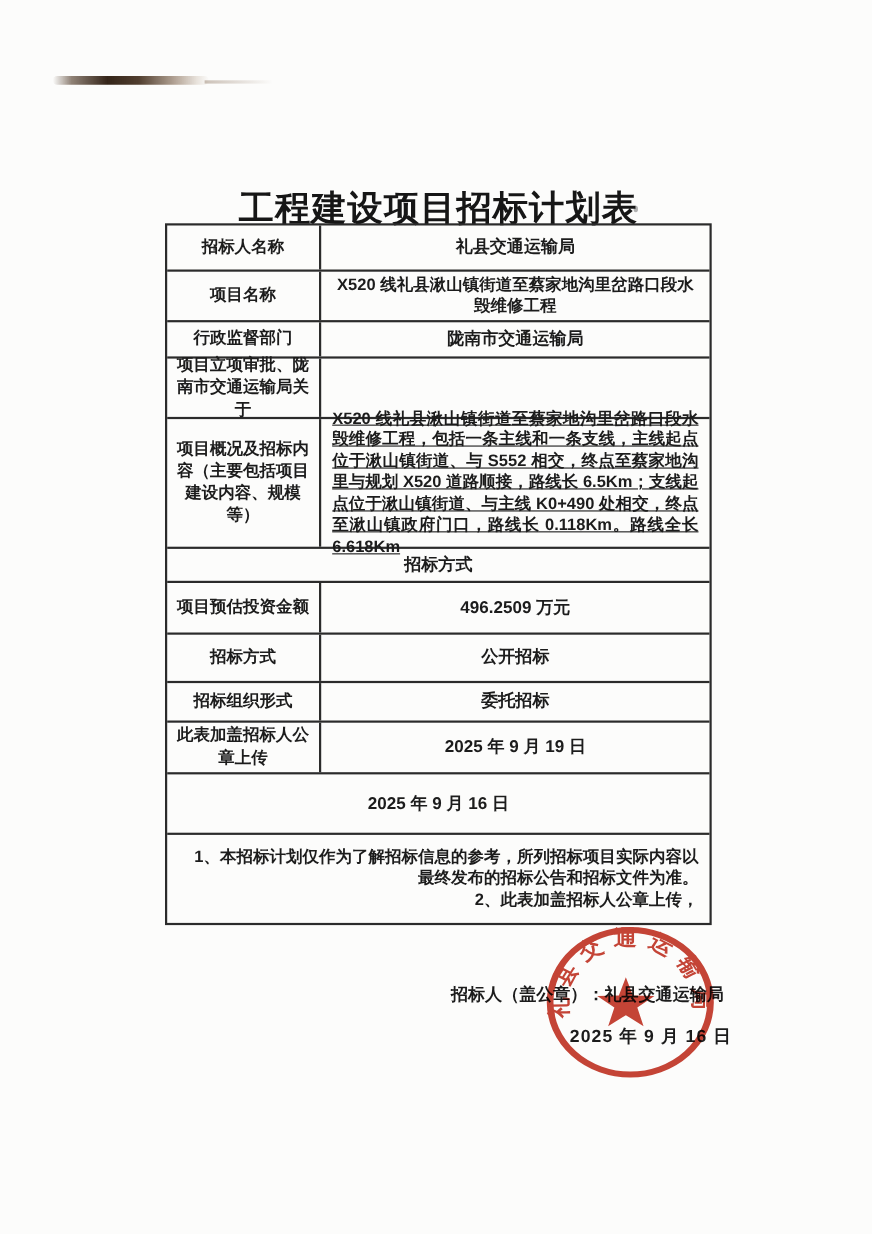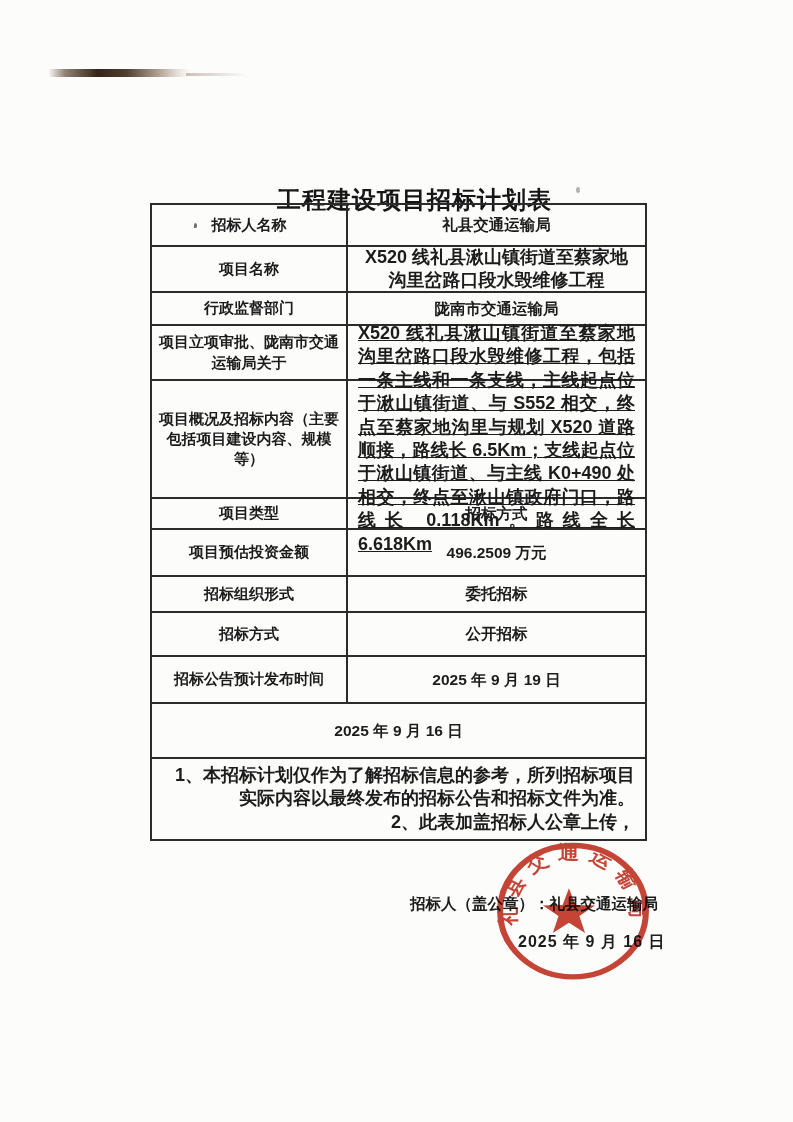--- a/index.html
+++ b/index.html
@@ -22,43 +22,43 @@
     position:absolute; left:186px; top:73px; width:62px; height:2.5px;
     background:linear-gradient(90deg, rgba(90,55,25,.30), rgba(120,80,40,0));
   }
   .dot-title { position:absolute; left:576px; top:187px; width:4px; height:6px;
     background:#8a8a8a; border-radius:50%; opacity:.65; }
   .dot-label { position:absolute; left:194px; top:223px; width:3px; height:5px;
     background:#3a3a3a; border-radius:50% 50% 50% 0; opacity:.75; }
 
   
   .title {
-    position:absolute; left:150px; top:168px; width:497px; margin:16px;
-    text-align:center; font-size:24px; font-weight:bold; letter-spacing:1px;
+    position:absolute; left:150px; top:168px; width:497px; margin:0;
+    text-align:center; font-size:32px; font-weight:bold; letter-spacing:1px;
     color:#161616;
   }
 
   
   .bid-table {
     position:absolute; left:150px; top:203px; width:497px;
     border:2px solid #2b2b2b; box-sizing:border-box;
   }
   .row { display:flex; box-sizing:border-box; }
   .row + .row { border-top:2px solid #2b2b2b; }
   .cell { box-sizing:border-box; display:flex; align-items:center; }
   .label {
-    width:196px; border-right:2px solid #2b2b2b;
+    width:140px; border-right:2px solid #2b2b2b;
     justify-content:center; text-align:center;
     font-weight:bold; font-size:15px; line-height:1.35; padding:2px 5px;
   }
   .value {
     flex:1; justify-content:center; text-align:center;
     font-weight:bold; font-size:15.5px; line-height:1.4; padding:2px 10px;
   }
-  .value.small { font-size:18px; line-height:1.3; }
+  .value.small { font-size:15px; line-height:1.3; }
   .value.justify { justify-content:flex-start; text-align:justify; text-align-last:left;text-decoration:underline; }
   .value.prelines { justify-content:flex-start; text-align:right; white-space:pre-line; }
 
   .r1{height:40px}.r2{height:46px}.r3{height:33px}.r4{height:55px}
   .r5{height:118px}.r6{height:31px}.r7{height:47px}.r8{height:36px}
   .r9{height:44px}.r10{height:47px}.r11{height:55px}.r12{height:82px}
 
   
   .sign {
     position:absolute; left:410px; top:894px;
@@ -105,37 +105,36 @@
       <div class="cell value">陇南市交通运输局</div>
     </div>
     <div class="row r4">
       <div class="cell label">项目立项审批、陇南市交通运输局关于</div>
     </div>
     <div class="row r5">
       <div class="cell label">项目概况及招标内容（主要包括项目建设内容、规模等）</div>
       <div class="cell value small justify">X520 线礼县湫山镇街道至蔡家地沟里岔路口段水毁维修工程，包括一条主线和一条支线，主线起点位于湫山镇街道、与 S552 相交，终点至蔡家地沟里与规划 X520 道路顺接，路线长 6.5Km；支线起点位于湫山镇街道、与主线 K0+490 处相交，终点至湫山镇政府门口，路线长 0.118Km。路线全长 6.618Km</div>
     </div>
     <div class="row r6">
-      <div class="cell label">项目类型</div>
       <div class="cell value">招标方式</div>
     </div>
     <div class="row r7">
       <div class="cell label">项目预估投资金额</div>
       <div class="cell value">496.2509 万元</div>
     </div>
+    <div class="row r9">
+      <div class="cell label">招标方式</div>
+      <div class="cell value">公开招标</div>
+    </div>
     <div class="row r8">
       <div class="cell label">招标组织形式</div>
       <div class="cell value">委托招标</div>
     </div>
-    <div class="row r9">
-      <div class="cell label">招标方式</div>
-      <div class="cell value">公开招标</div>
-    </div>
     <div class="row r10">
-      <div class="cell label">招标公告预计发布时间</div>
+      <div class="cell label">此表加盖招标人公章上传</div>
       <div class="cell value">2025 年 9 月 19 日</div>
     </div>
     <div class="row r11">
       <div class="cell value">2025 年 9 月 16 日</div>
     </div>
     <div class="row r12">
       <div class="cell value small prelines">1、本招标计划仅作为了解招标信息的参考，所列招标项目实际内容以最终发布的招标公告和招标文件为准。
 2、此表加盖招标人公章上传，</div>
     </div>
   </div>

